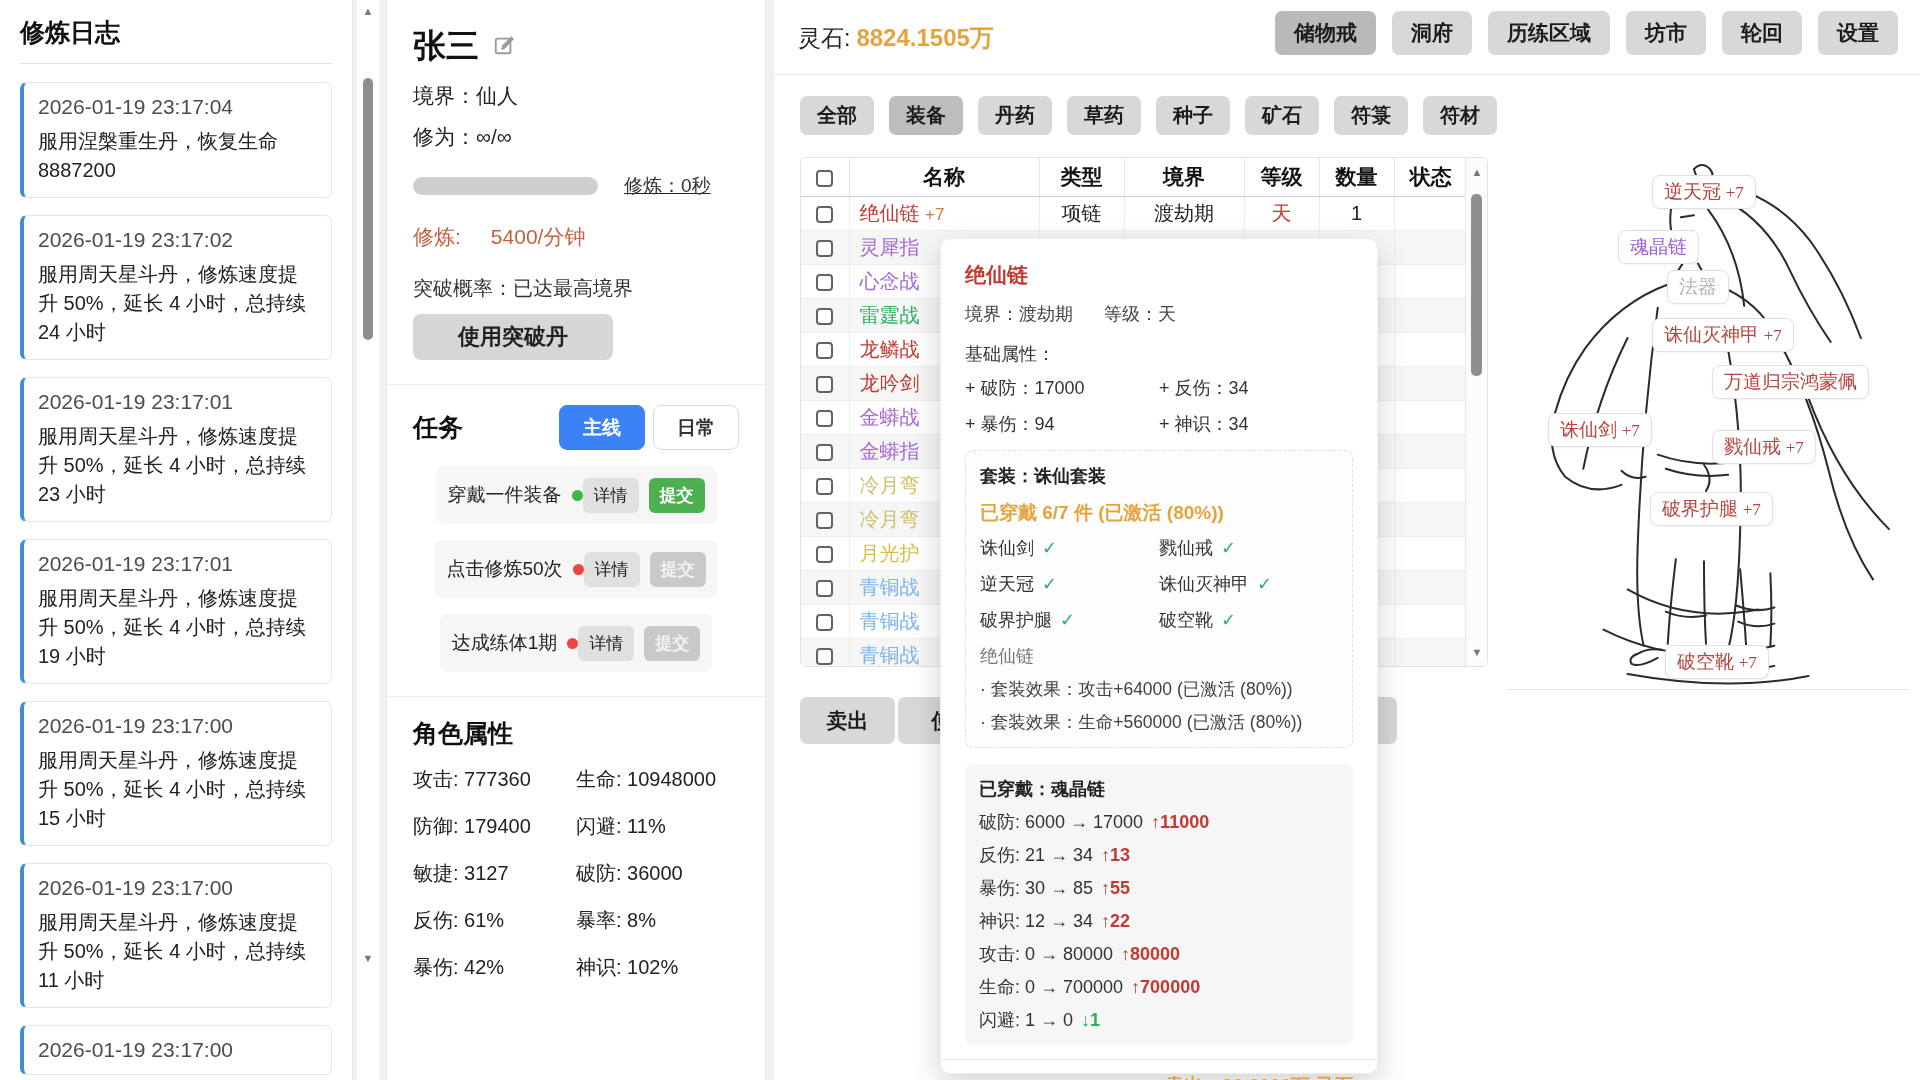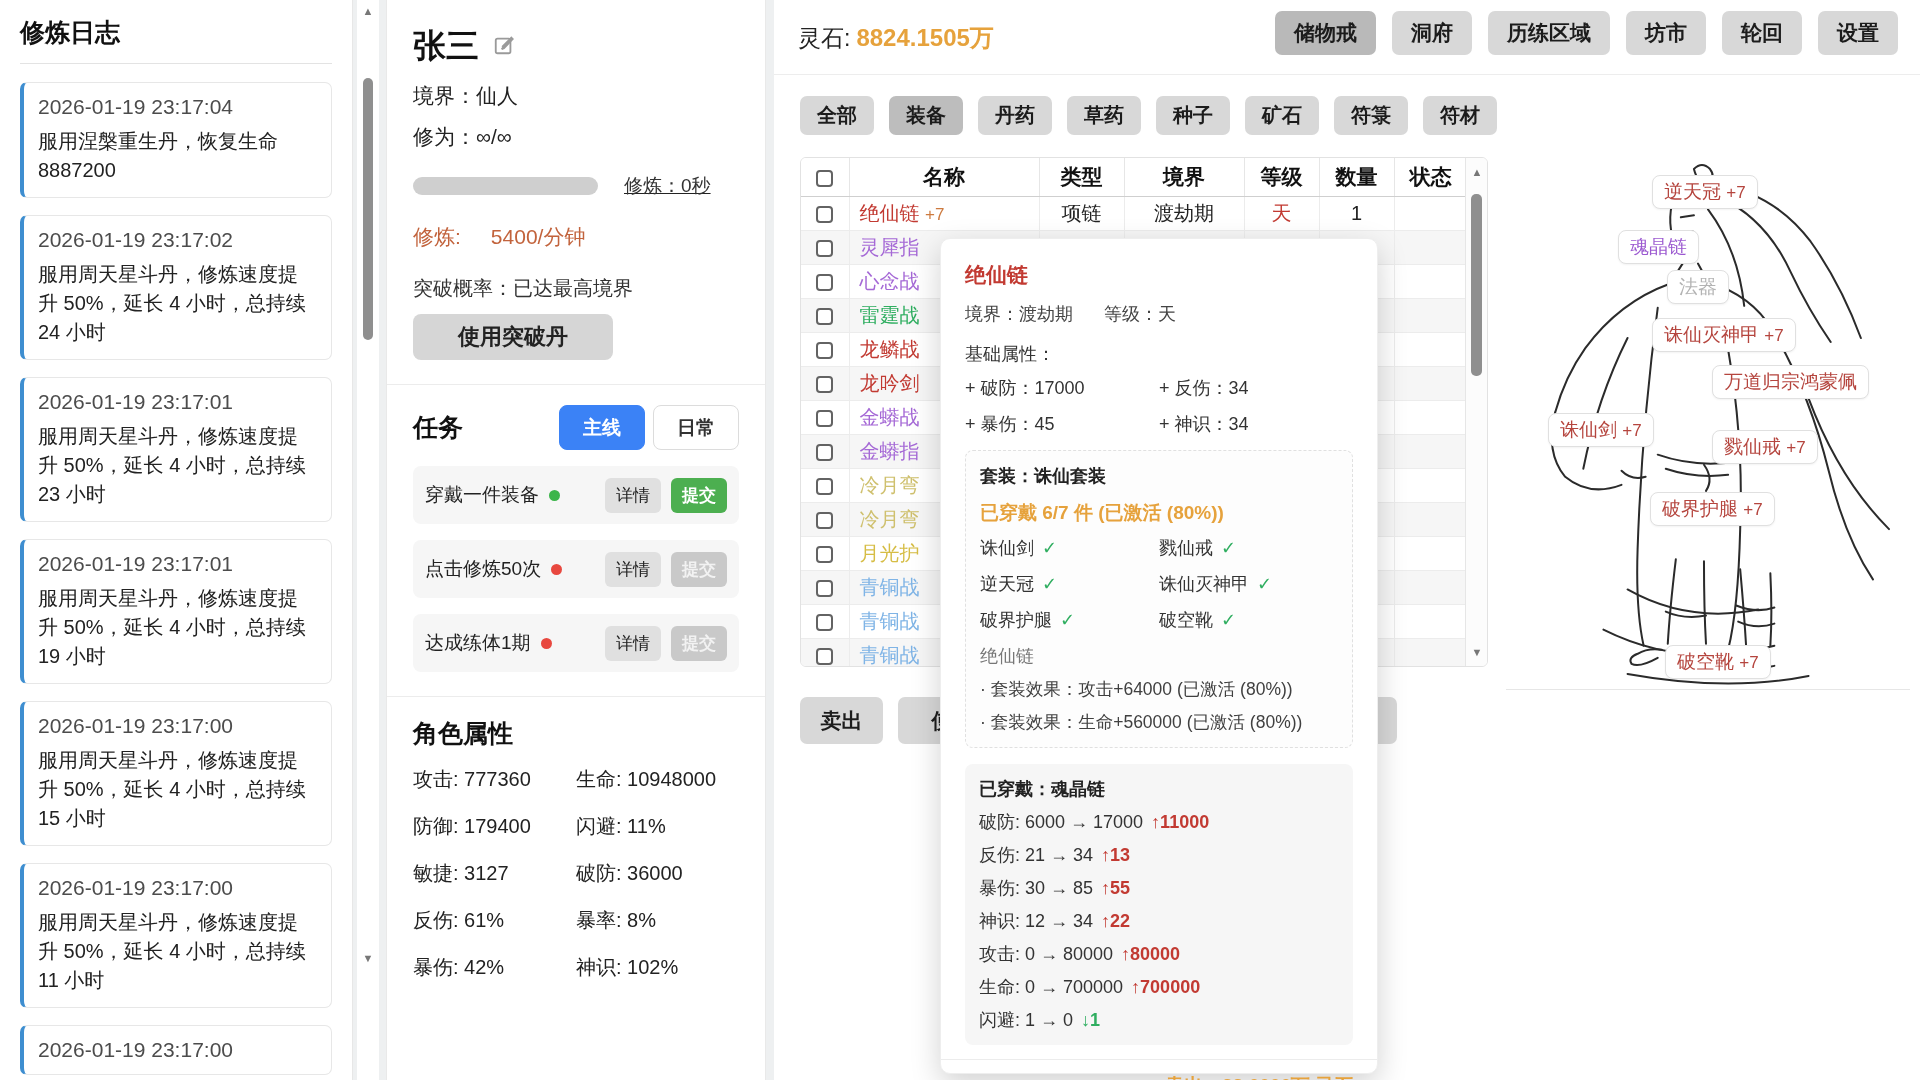--- a/index.html
+++ b/index.html
@@ -42,21 +42,21 @@
     border-radius:8px; font-size:22px; font-weight:bold; color:#222; font-family:inherit; }
   .divider { height:1px; background:#ececec; margin:24px -26px 0 -26px; }
 
   .task-head { display:flex; align-items:center; justify-content:space-between; margin-top:20px; }
   .sec-title { font-size:25px; font-weight:bold; color:#111; }
   .tabs { display:flex; gap:8px; }
   .tab { width:86px; height:45px; border-radius:8px; font-size:19px; font-weight:bold;
     display:flex; align-items:center; justify-content:center; background:#fff;
     border:1px solid #dcdcdc; color:#333; }
   .tab.active { background:#3b82f6; border-color:#3b82f6; color:#fff; }
-  .task-list { margin-top:16px; display:flex; flex-direction:column; gap:16px; }
+  .task-list { margin-top:16px; display:flex; flex-direction:column; gap:16px;align-items:center; }
   .task { background:#f6f6f6; border-radius:8px; height:58px; display:flex;
     align-items:center; padding:0 12px; }
   .task-name { font-size:19px; color:#222; }
   .dot { width:11px; height:11px; border-radius:50%; display:inline-block; margin-left:10px; }
   .task-btns { margin-left:auto; display:flex; gap:10px; }
   .sbtn { width:56px; height:35px; border-radius:6px; border:none; font-size:17px;
     font-family:inherit; color:#222; background:#e0e0e0; }
   .sbtn.submit-on { background:#4caf50; color:#fff; font-weight:bold; }
   .sbtn.submit-off { background:#c9c9c9; color:#f2f2f2; font-weight:bold; }
 
@@ -95,21 +95,21 @@
   .inv-scroll { position:absolute; right:0; top:0; bottom:0; width:22px;
     border-left:1px solid #e6e6e6; background:#fcfcfc; }
   .inv-scroll .thumb { position:absolute; left:5px; top:36px; width:11px; height:182px;
     background:#8f8f8f; border-radius:5px; }
 
   .act-btn { position:absolute; top:697px; height:47px; background:#d8d8d8; border:none;
     border-radius:7px; font-size:21px; font-weight:bold; color:#1c1c1c; font-family:inherit; }
 
   
   .figure-panel { position:absolute; left:732px; top:157px; width:404px; height:533px;
-    border-bottom:1px solid #e6e6e6; }
+    border-bottom:1px solid #e6e6e6;font-family:Liberation Serif, serif; }
   .badge { position:absolute; background:#fff; border:1px solid #e0e0e0; border-radius:8px;
     padding:3px 11px; font-size:19px; white-space:nowrap; box-shadow:0 1px 2px rgba(0,0,0,.05); }
   .badge .plus { font-size:17px; }
   .bc-red { color:#b5453e; } .bc-purple { color:#9b59d0; } .bc-gray { color:#b3b3b3; }
 
   
   .tooltip { position:absolute; left:940px; top:238px; width:438px; height:836px;
     background:#fff; border:1px solid #eee; border-radius:10px; padding:22px 24px 16px 24px;
     box-shadow:0 10px 30px rgba(0,0,0,.18); z-index:20; font-size:18px; color:#333; }
   .tt-title { color:#c23a32; font-size:21px; font-weight:bold; }
@@ -437,21 +437,21 @@
    </tr>
           </tbody>
       </table>
       <div class="inv-scroll">
         <div class="arrow" style="top:8px">▲</div>
         <div class="thumb"></div>
         <div class="arrow" style="bottom:8px; top:auto">▼</div>
       </div>
     </div>
 
-    <button class="act-btn" style="left:26px; width:83px">卖出</button>
+    <button class="act-btn" style="left:26px; width:95px">卖出</button>
     <button class="act-btn" style="left:124px; width:88px">使</button>
     <button class="act-btn" style="left:533px; width:90px; z-index:1"></button>
 
     <div class="figure-panel">
       <svg class="fig" width="404" height="533" viewBox="0 0 400 530">
         <path d="M186 12 q8 -8 16 0 q6 8 -2 12 q-10 4 -14 -12"></path>
         <path d="M160 30 q32 -14 64 -2"></path>
         <path d="M206 26 q60 10 96 58 q30 42 50 96"></path>
         <path d="M212 40 q46 22 70 74 q18 38 40 70"></path>
         <path d="M200 52 q30 40 36 96"></path>
@@ -504,21 +504,21 @@
   <div class="tooltip">
     <div class="tt-title">绝仙链</div>
     <div class="tt-realm">
       <span>境界：</span><span>渡劫期</span>
       <span class="g"><span>等级：</span><span>天</span></span>
     </div>
     <div class="tt-base-label">基础属性：</div>
     <div class="tt-stats">
         <div>+ 破防：17000</div>
         <div>+ 反伤：34</div>
-        <div>+ 暴伤：45</div>
+        <div>+ 暴伤：94</div>
         <div>+ 神识：34</div>
       </div>
 
     <div class="tt-setbox">
       <div class="tt-set-name">套装：诛仙套装</div>
       <div class="tt-worn">已穿戴 6/7 件 (已激活 (80%))</div>
       <div class="tt-pieces">
           <div><span>诛仙剑</span><span class="chk">✓</span></div>
           <div><span>戮仙戒</span><span class="chk">✓</span></div>
           <div><span>逆天冠</span><span class="chk">✓</span></div>

